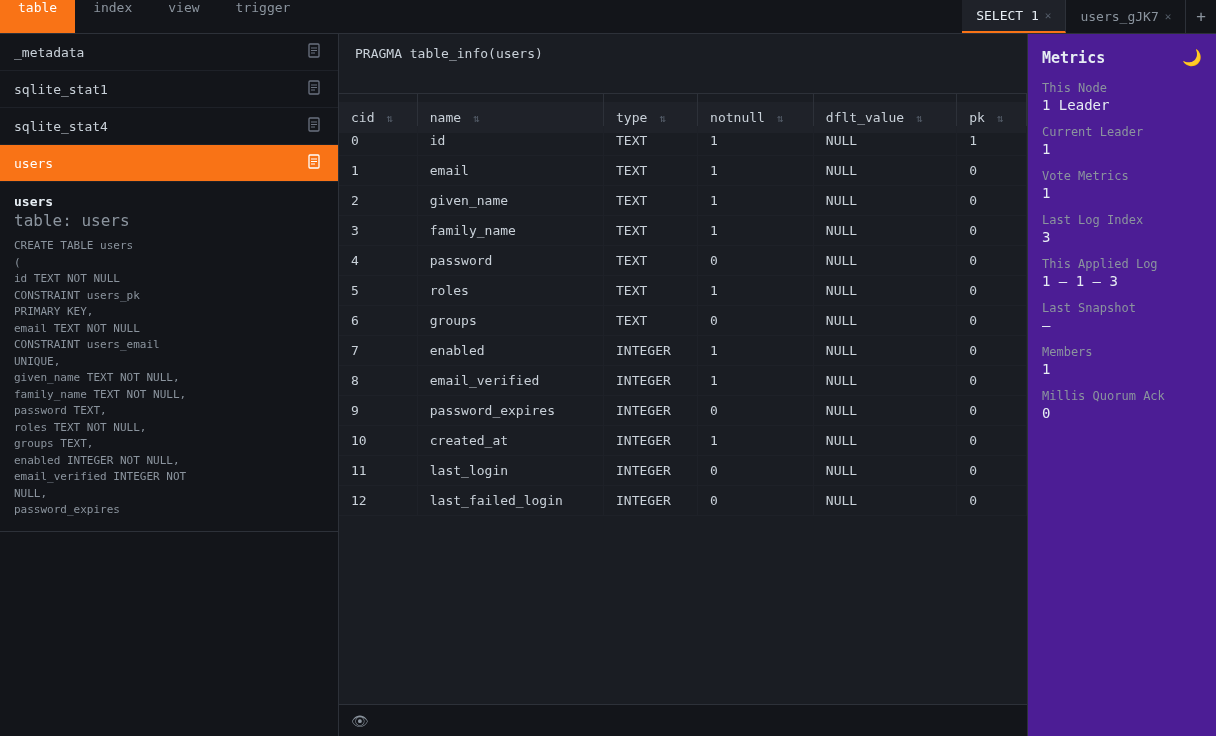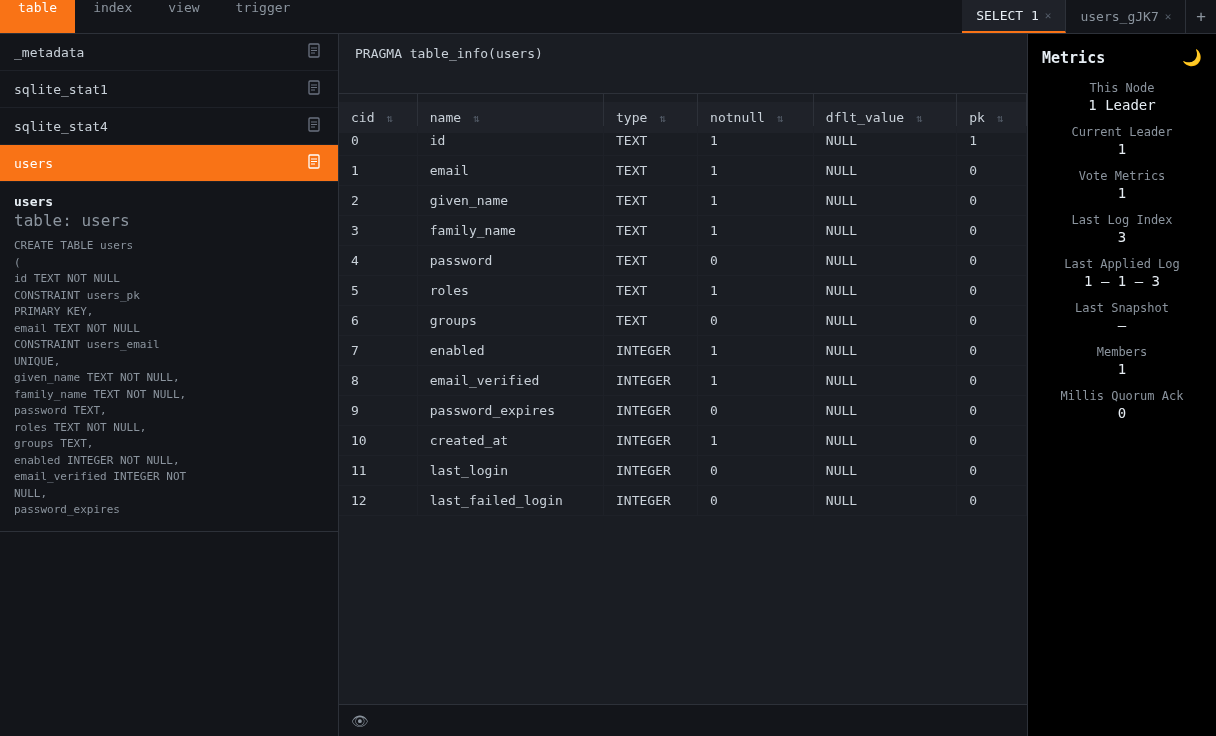--- a/index.html
+++ b/index.html
@@ -203,27 +203,26 @@
     }
     .eye-icon {
       font-size: 14px;
       color: #8b949e;
       cursor: pointer;
     }
 
     
     .metrics-panel {
       width: 189px;
-      background: #000000;
+      background: #4c1d95;
       border-left: 1px solid #2d3139;
       padding: 14px 14px;
       font-size: 13px;
       flex-shrink: 0;
       overflow-y: auto;
-      text-align: center;
     }
     .metrics-title {
       font-size: 15px;
       font-weight: 600;
       color: #e6edf3;
       margin-bottom: 14px;
       display: flex;
       align-items: center;
       justify-content: space-between;
     }
@@ -491,21 +490,21 @@
       <div class="metric-label">Vote Metrics</div>
       <div class="metric-value">1</div>
     </div>
 
     <div class="metric-row">
       <div class="metric-label">Last Log Index</div>
       <div class="metric-value">3</div>
     </div>
 
     <div class="metric-row">
-      <div class="metric-label">Last Applied Log</div>
+      <div class="metric-label">This Applied Log</div>
       <div class="metric-value">1 – 1 – 3</div>
     </div>
 
     <div class="metric-row">
       <div class="metric-label">Last Snapshot</div>
       <div class="metric-value">–</div>
     </div>
 
     <div class="metric-row">
       <div class="metric-label">Members</div>

